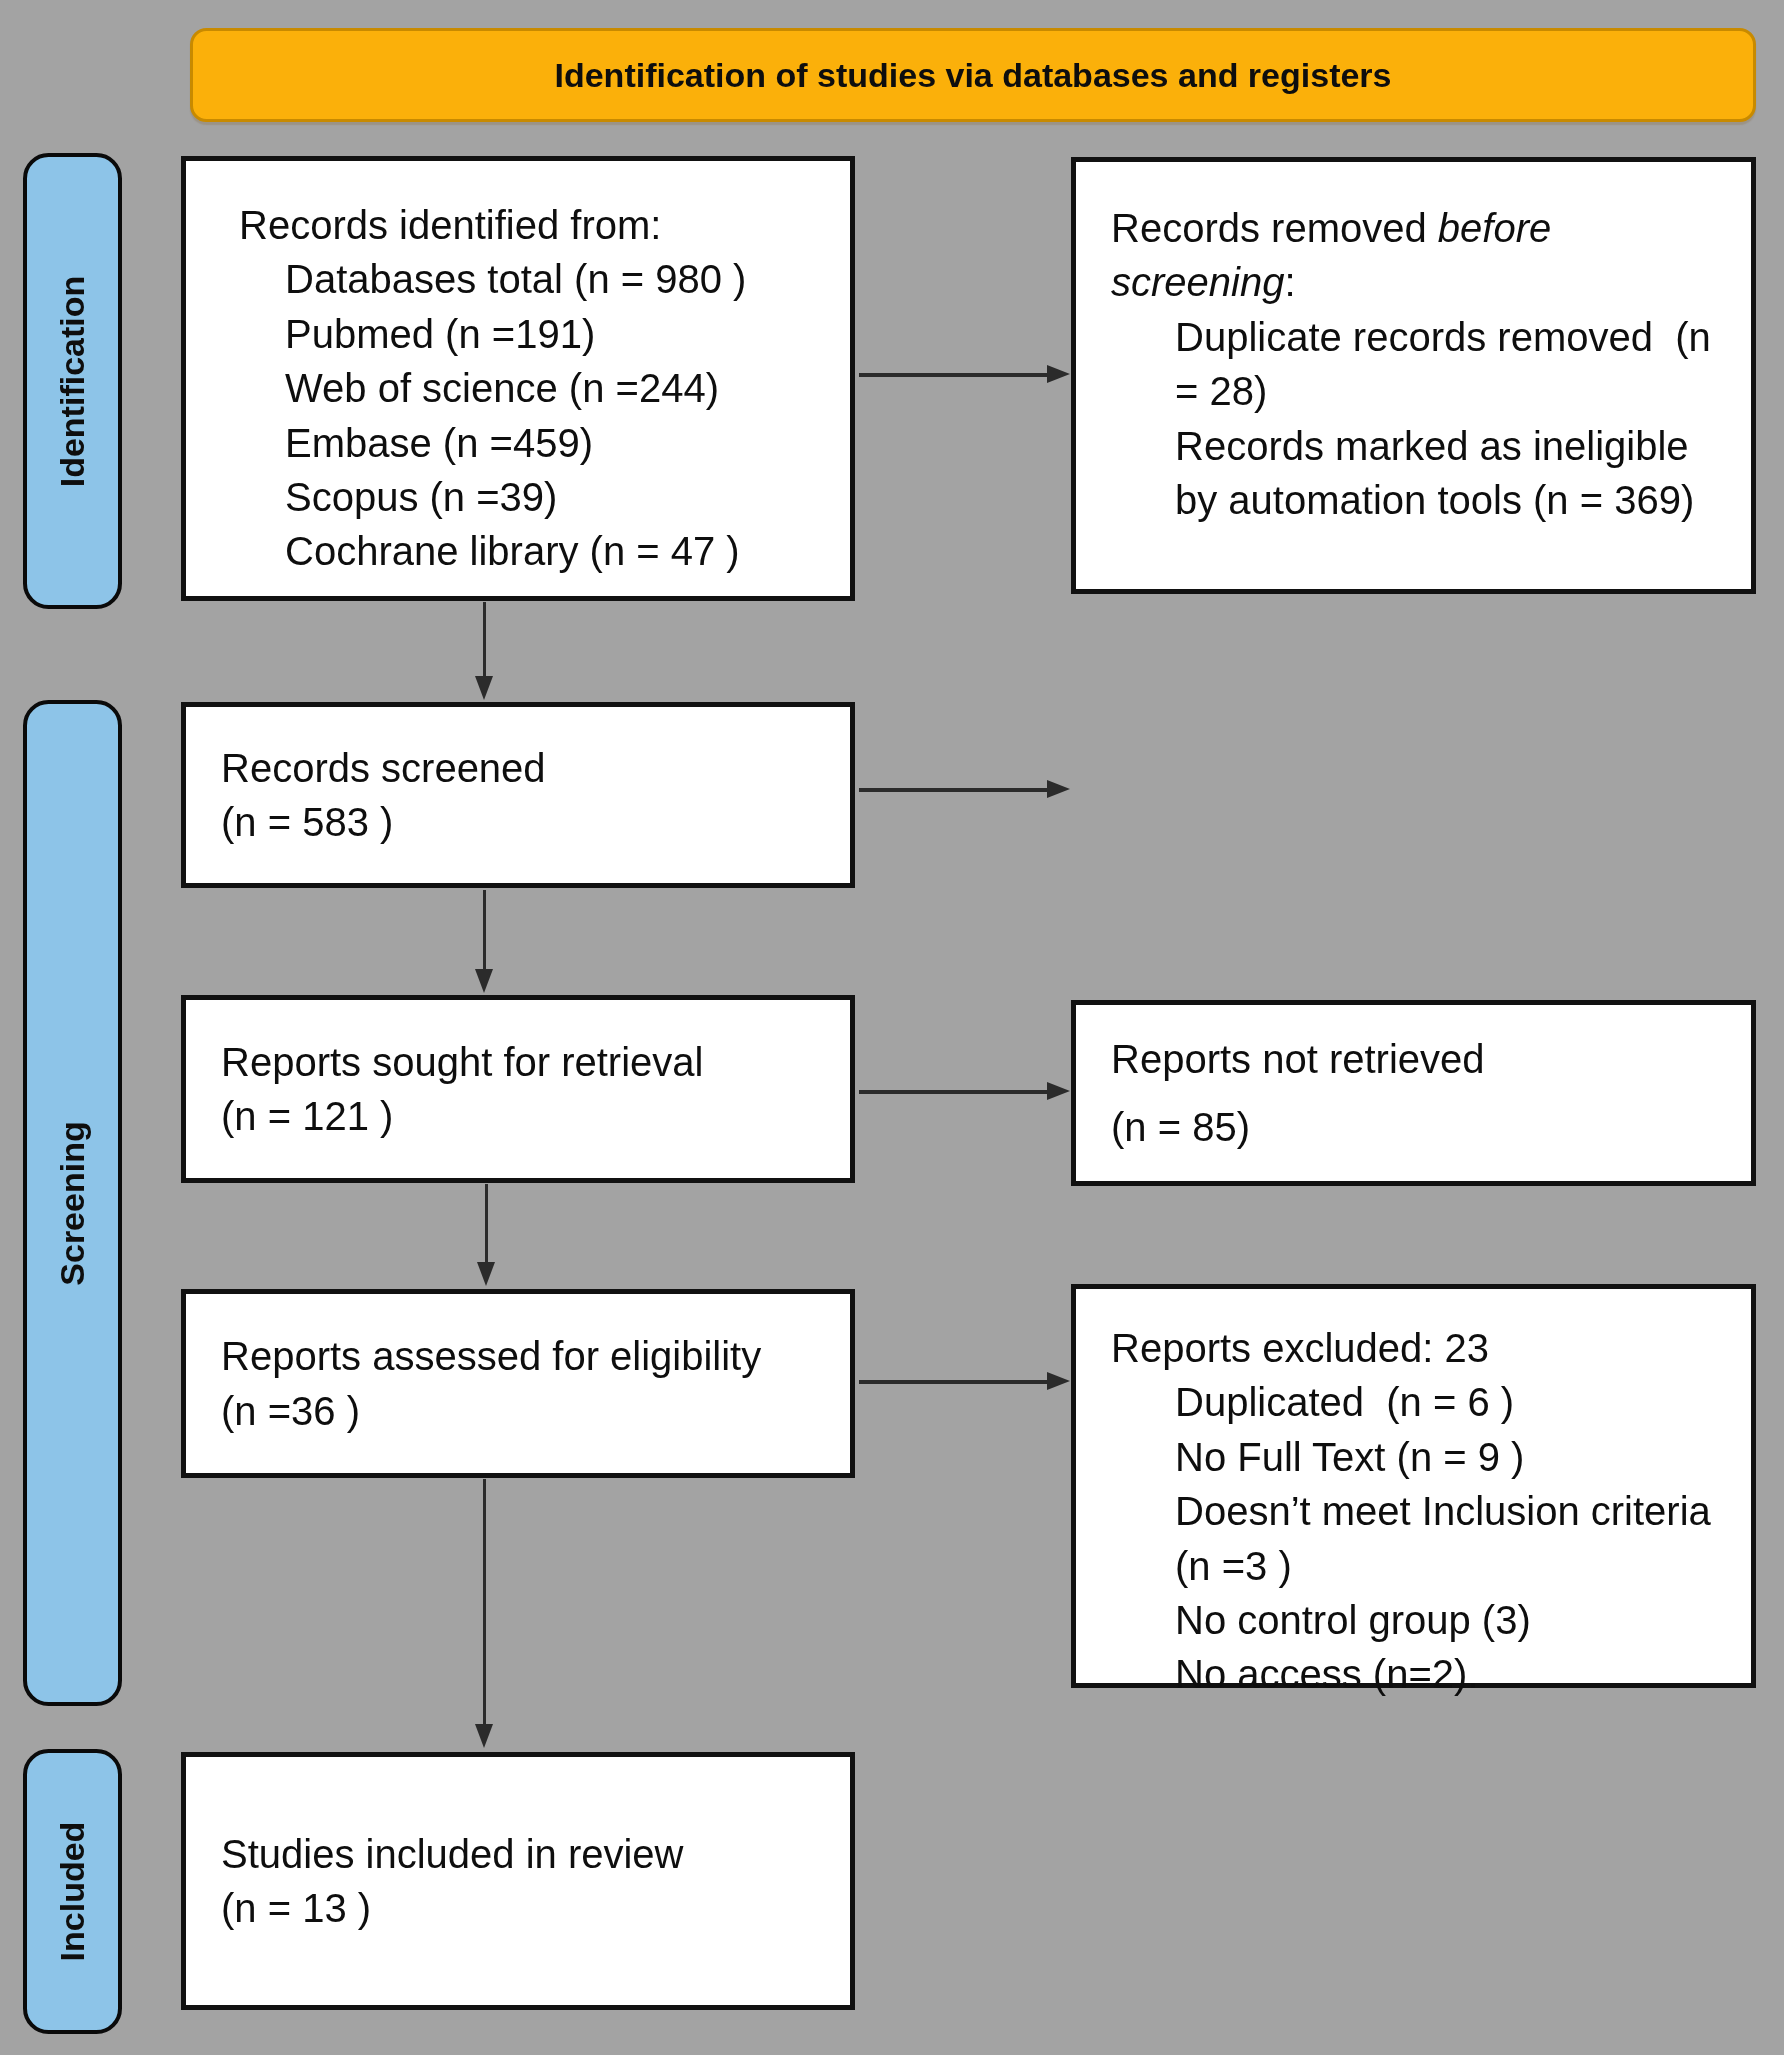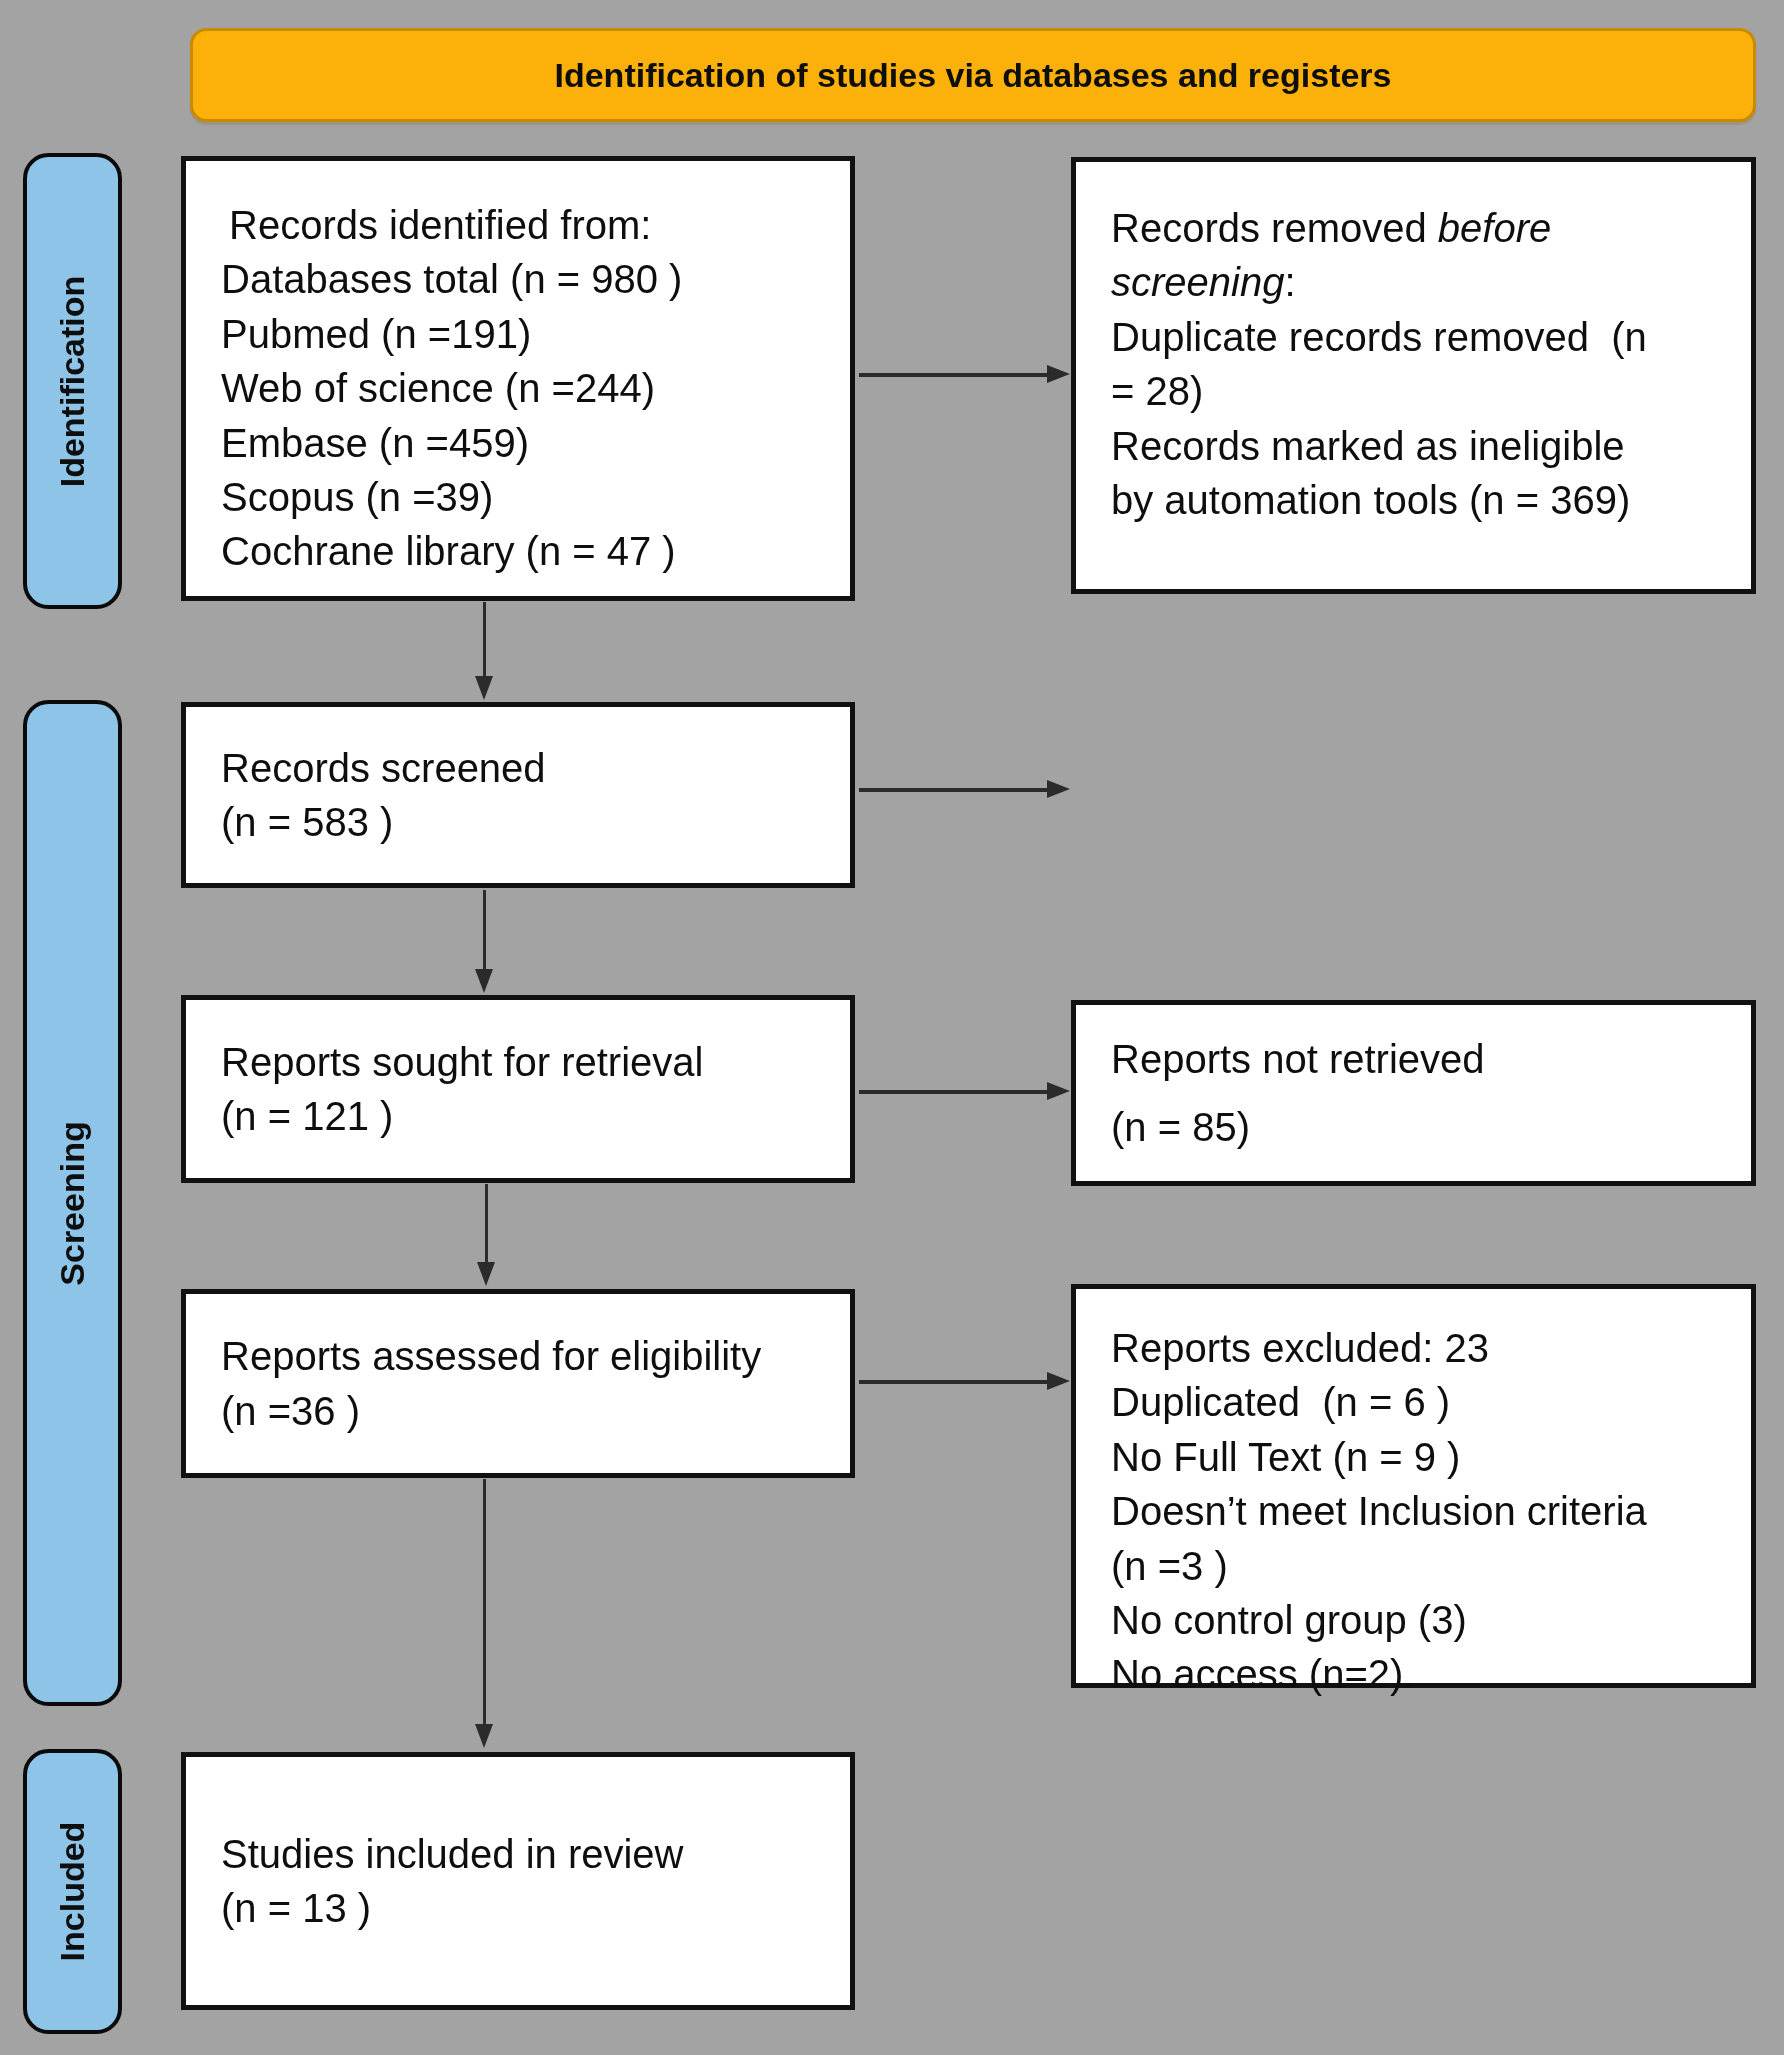--- a/index.html
+++ b/index.html
@@ -47,21 +47,21 @@
   .box-a{top:156px;height:445px;padding:37px 25.5px 0 35px;}
   .box-f{top:157px;height:437px;padding:39px 16px 0 35px;}
   .box-b{top:702px;height:186px;}
   .box-g{top:705px;height:188px;}
   .box-c{top:995px;height:188px;}
   .box-h{top:1000px;height:186px;gap:13px;}
   .box-d{top:1289px;height:189px;}
   .box-i{top:1284px;height:404px;padding:32px 25.5px 0 35px;}
   .box-e{top:1752px;height:258px;}
   .center2{display:flex;flex-direction:column;justify-content:center;padding:0 25.5px 0 35px;}
-  .indent-list p{max-width:541px;}
+  .indent-list p{margin-left:64px;max-width:541px;}
   .wrap-title{max-width:598px;}
   
   .arrow-h{position:absolute;height:19px;}
   .arrow-h .shaft{position:absolute;left:0;top:7.6px;height:4.5px;right:19px;background:var(--arrow);}
   .arrow-h .head{position:absolute;right:0;top:0;width:0;height:0;
     border-top:9.5px solid transparent;border-bottom:9.5px solid transparent;
     border-left:23px solid var(--arrow);}
   .arrow-v{position:absolute;width:19px;}
   .arrow-v .shaft{position:absolute;top:0;left:7.6px;width:3.8px;bottom:20.4px;background:var(--arrow);}
   .arrow-v .head{position:absolute;bottom:0;left:0;width:0;height:0;
@@ -89,21 +89,21 @@
     <span class="vlabel">Identification</span>
   </div>
   <div class="stage stage-screening">
     <span class="vlabel">Screening</span>
   </div>
   <div class="stage stage-included">
     <span class="vlabel">Included</span>
   </div>
 
   <div class="fbox col-left box-a indent-list">
-    <p style="margin-left:8px;">Records identified from:</p>
+    <p style="margin-left:18px;">Records identified from:</p>
     <div>
 
     <p>Databases total (n = 980 )</p>
         <p>Pubmed (n =191)</p>
         <p>Web of science (n =244)</p>
         <p>Embase (n =459)</p>
         <p>Scopus (n =39)</p>
         <p>Cochrane library (n = 47 )</p>
       </div>
   </div>

